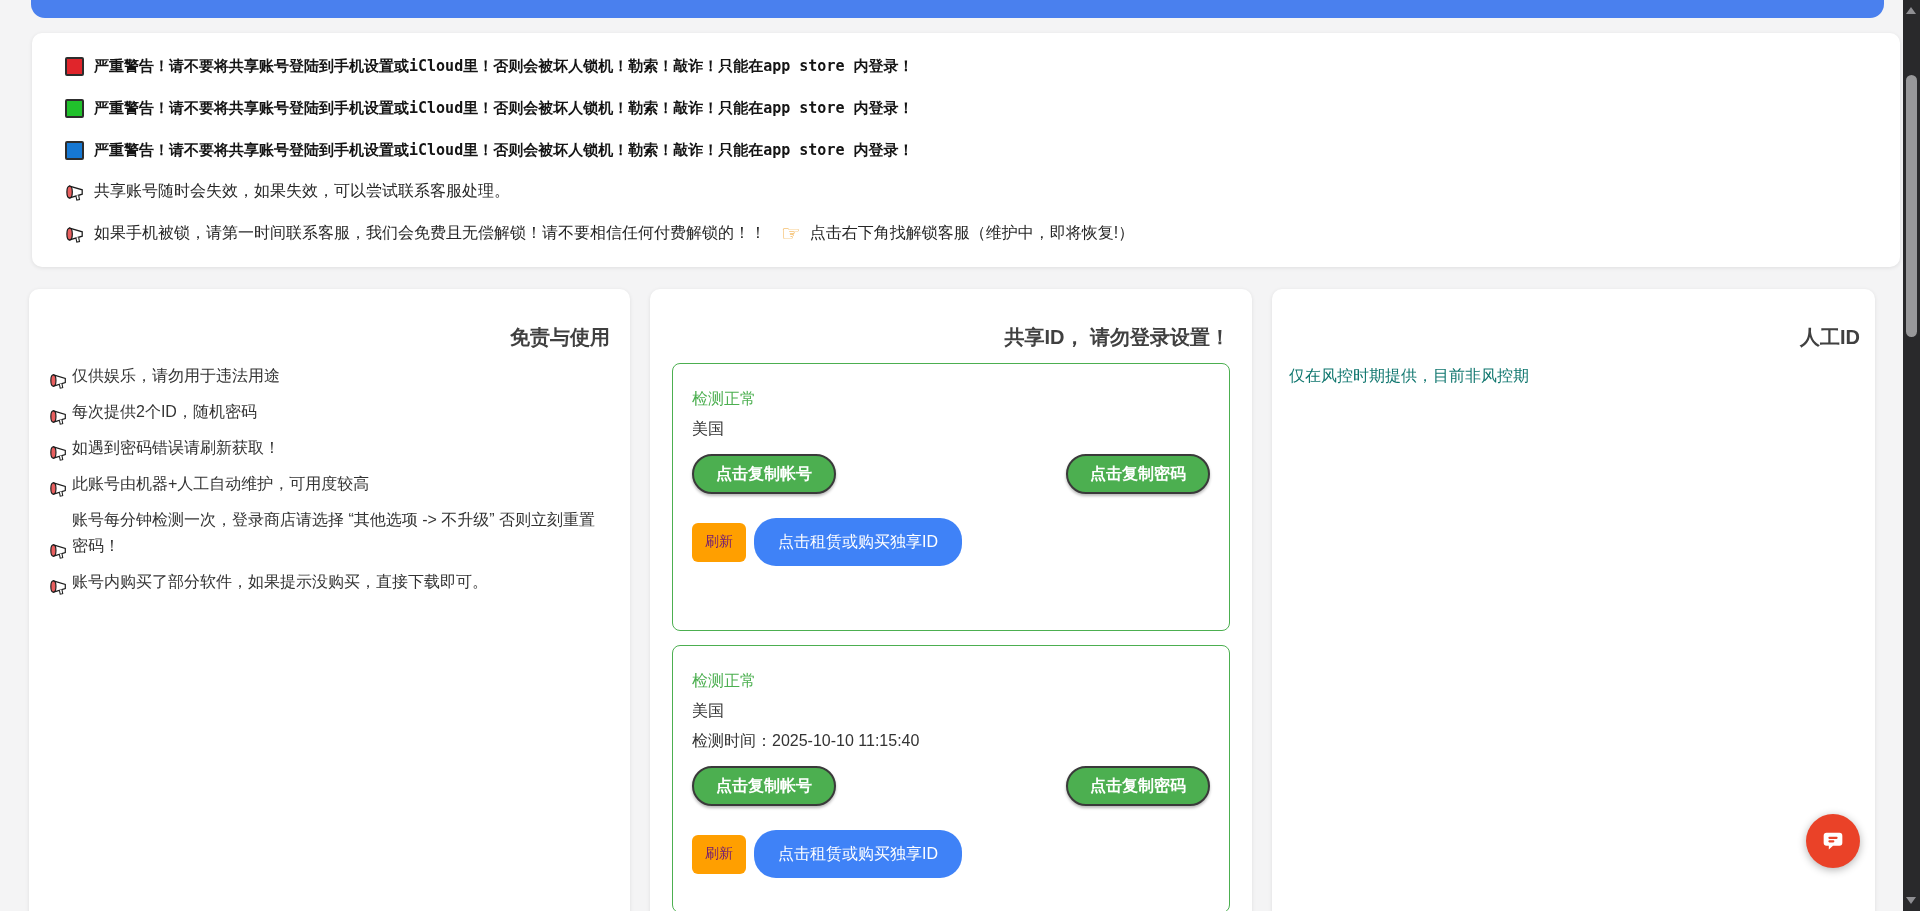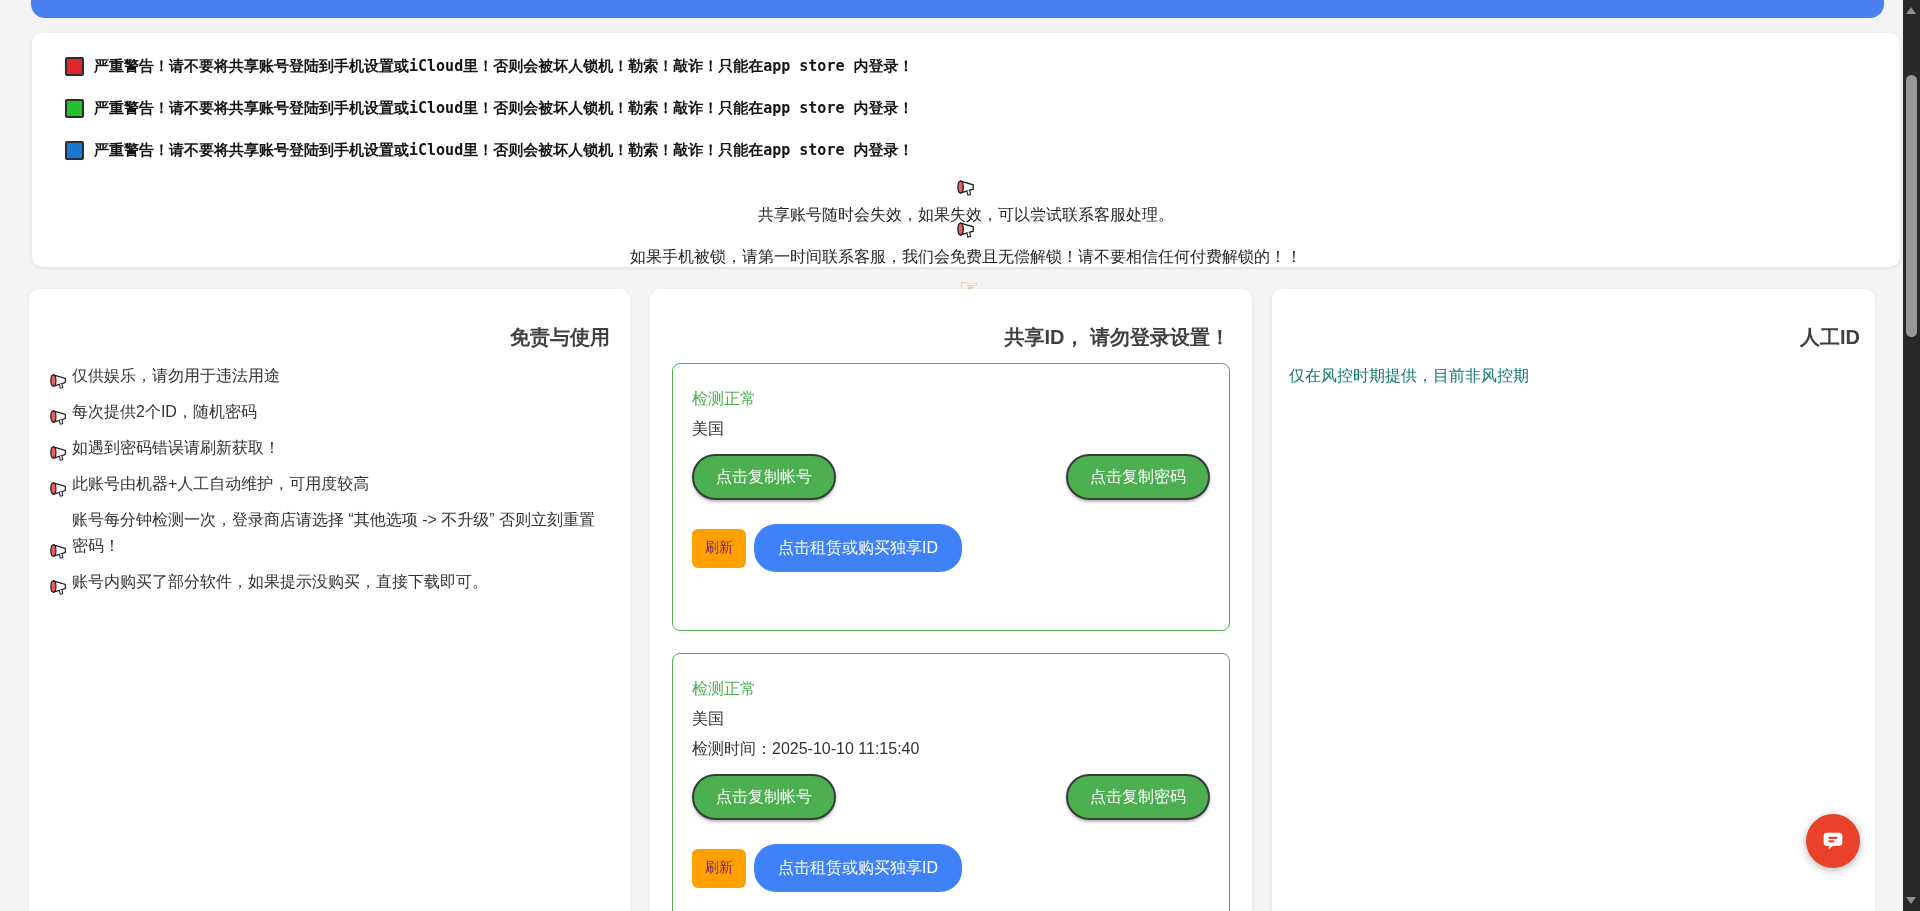--- a/index.html
+++ b/index.html
@@ -24,21 +24,21 @@
   .warn-row{
     display:flex; align-items:center; gap:10px;
     font-weight:bold; font-size:15px; color:#141414;
     font-family:"DejaVu Sans Mono","Liberation Sans",monospace;
     height:27px;
   }
   .sq{ width:19px; height:19px; border:2px solid #2d2d2d; border-radius:2px; flex:0 0 auto; }
   .sq-red{ background:#e0252b; }
   .sq-green{ background:#21c12c; }
   .sq-blue{ background:#1678d3; }
-  .note-row{ display:flex; align-items:center; gap:9px; font-size:16px; color:#262626; height:27px;flex-direction:column; }
+  .note-row{ display:flex; align-items:center; gap:9px; font-size:16px; color:#262626; height:27px; }
   .mega{ flex:0 0 auto; }
   .finger{ font-size:22px; color:#f0a431; line-height:1; margin-left:6px; }
   
   .card{
     position:absolute; top:289px; height:690px; background:#fff;
     border-radius:10px; box-shadow:0 1px 4px rgba(0,0,0,.09);
     padding:34px 20px 0;
   }
   .card-left{ left:29px; width:601px; }
   .card-mid{ left:650px; width:602px; padding-left:22px; padding-right:22px; }
@@ -47,30 +47,30 @@
     margin:0 0 12px; text-align:right;
     font-size:20px; font-weight:bold; color:#404040; line-height:28px;
   }
   
   .disc-list{ list-style:none; margin:0; padding:0; font-size:16px; color:#333; }
   .disc-item{ display:flex; align-items:flex-end; gap:4px; line-height:26px; margin-bottom:10px; }
   .disc-item .mega{ margin-top:4px; }
   
   .acct-box{
     border:1px solid #4caf50; border-radius:8px;
-    height:268px; padding:20px 19px 0; margin-bottom:22px;
+    height:268px; padding:20px 19px 0; margin-bottom:14px;
   }
   .acct-status{ color:#4caf50; font-size:16px; line-height:30px; }
   .acct-line{ color:#333; font-size:16px; line-height:30px; }
   .btn-row{ display:flex; justify-content:space-between; margin-top:10px; }
   .btn{ cursor:pointer; font-family:"Liberation Sans",sans-serif; }
   .btn-green{
     background:#4caf50; color:#fff; font-size:16px;
     border:2px solid #3a3a3a; border-radius:24px;
-    height:46px; padding:0 22px; box-shadow:0 2px 3px rgba(0,0,0,.28);
+    height:40px; padding:0 22px; box-shadow:0 2px 3px rgba(0,0,0,.28);font-weight:bold;
   }
   .row2{ display:flex; align-items:center; gap:8px; margin-top:24px; }
   .btn-orange{
     background:#ff9f00; color:#701a75; font-size:14px;
     border:none; border-radius:6px; height:39px; padding:0 13px;
   }
   .btn-blue{
     background:#3f82f7; color:#fff; font-size:16px;
     border:none; border-radius:22px; height:48px; padding:0 24px;
   }

